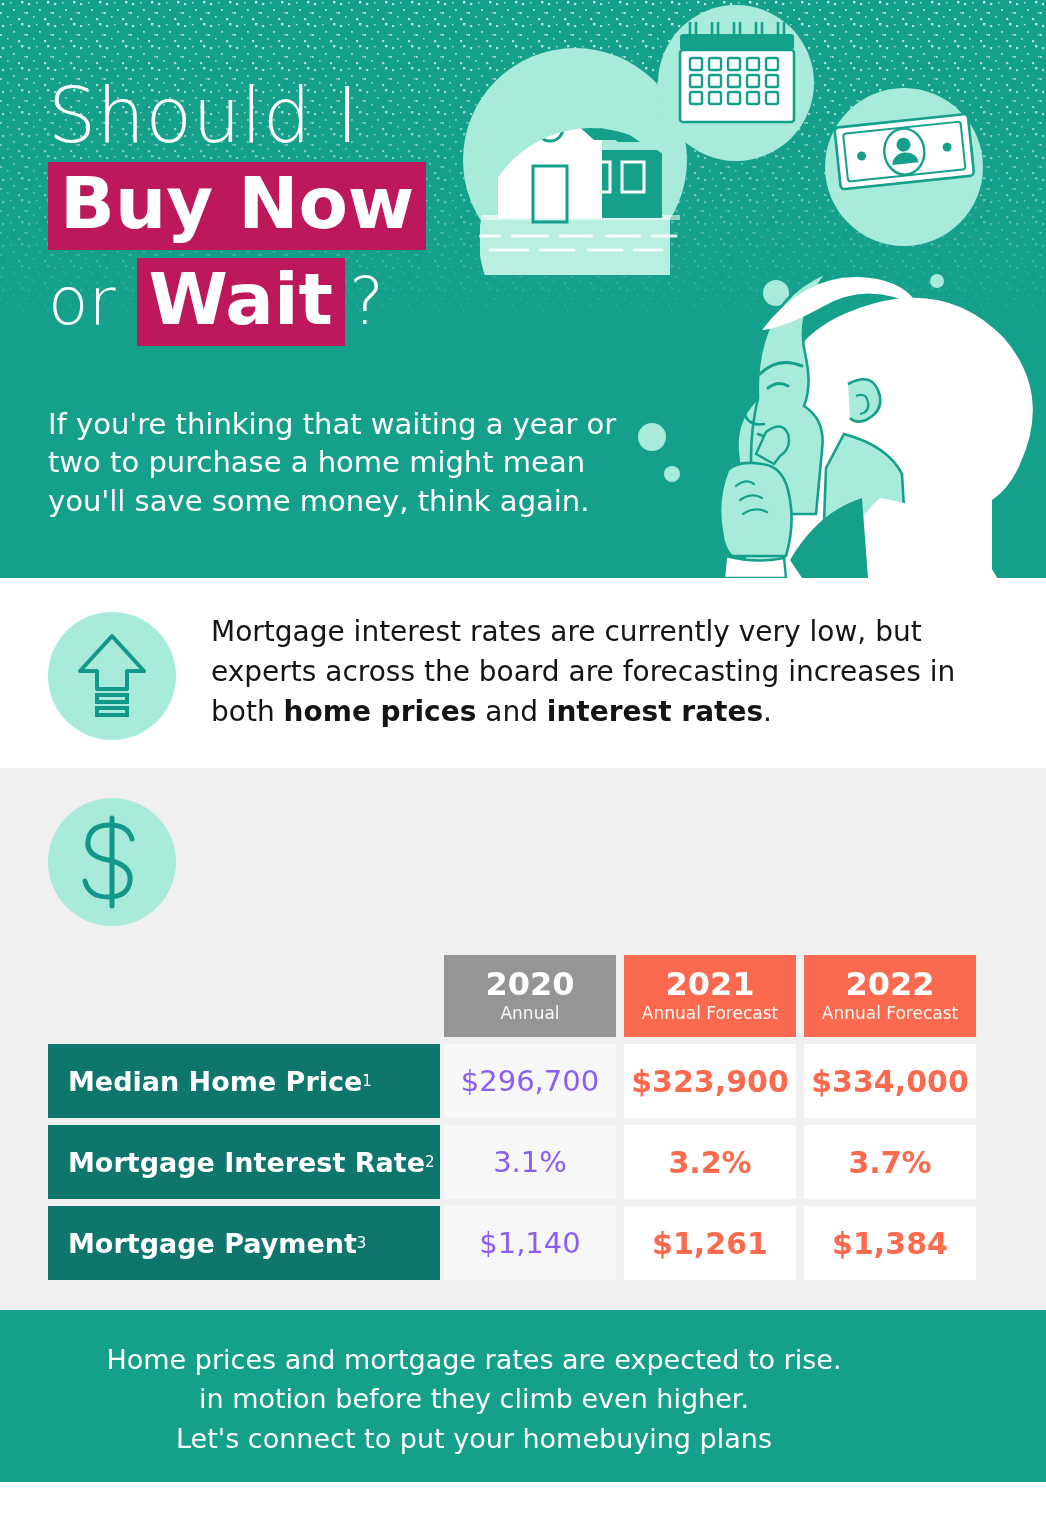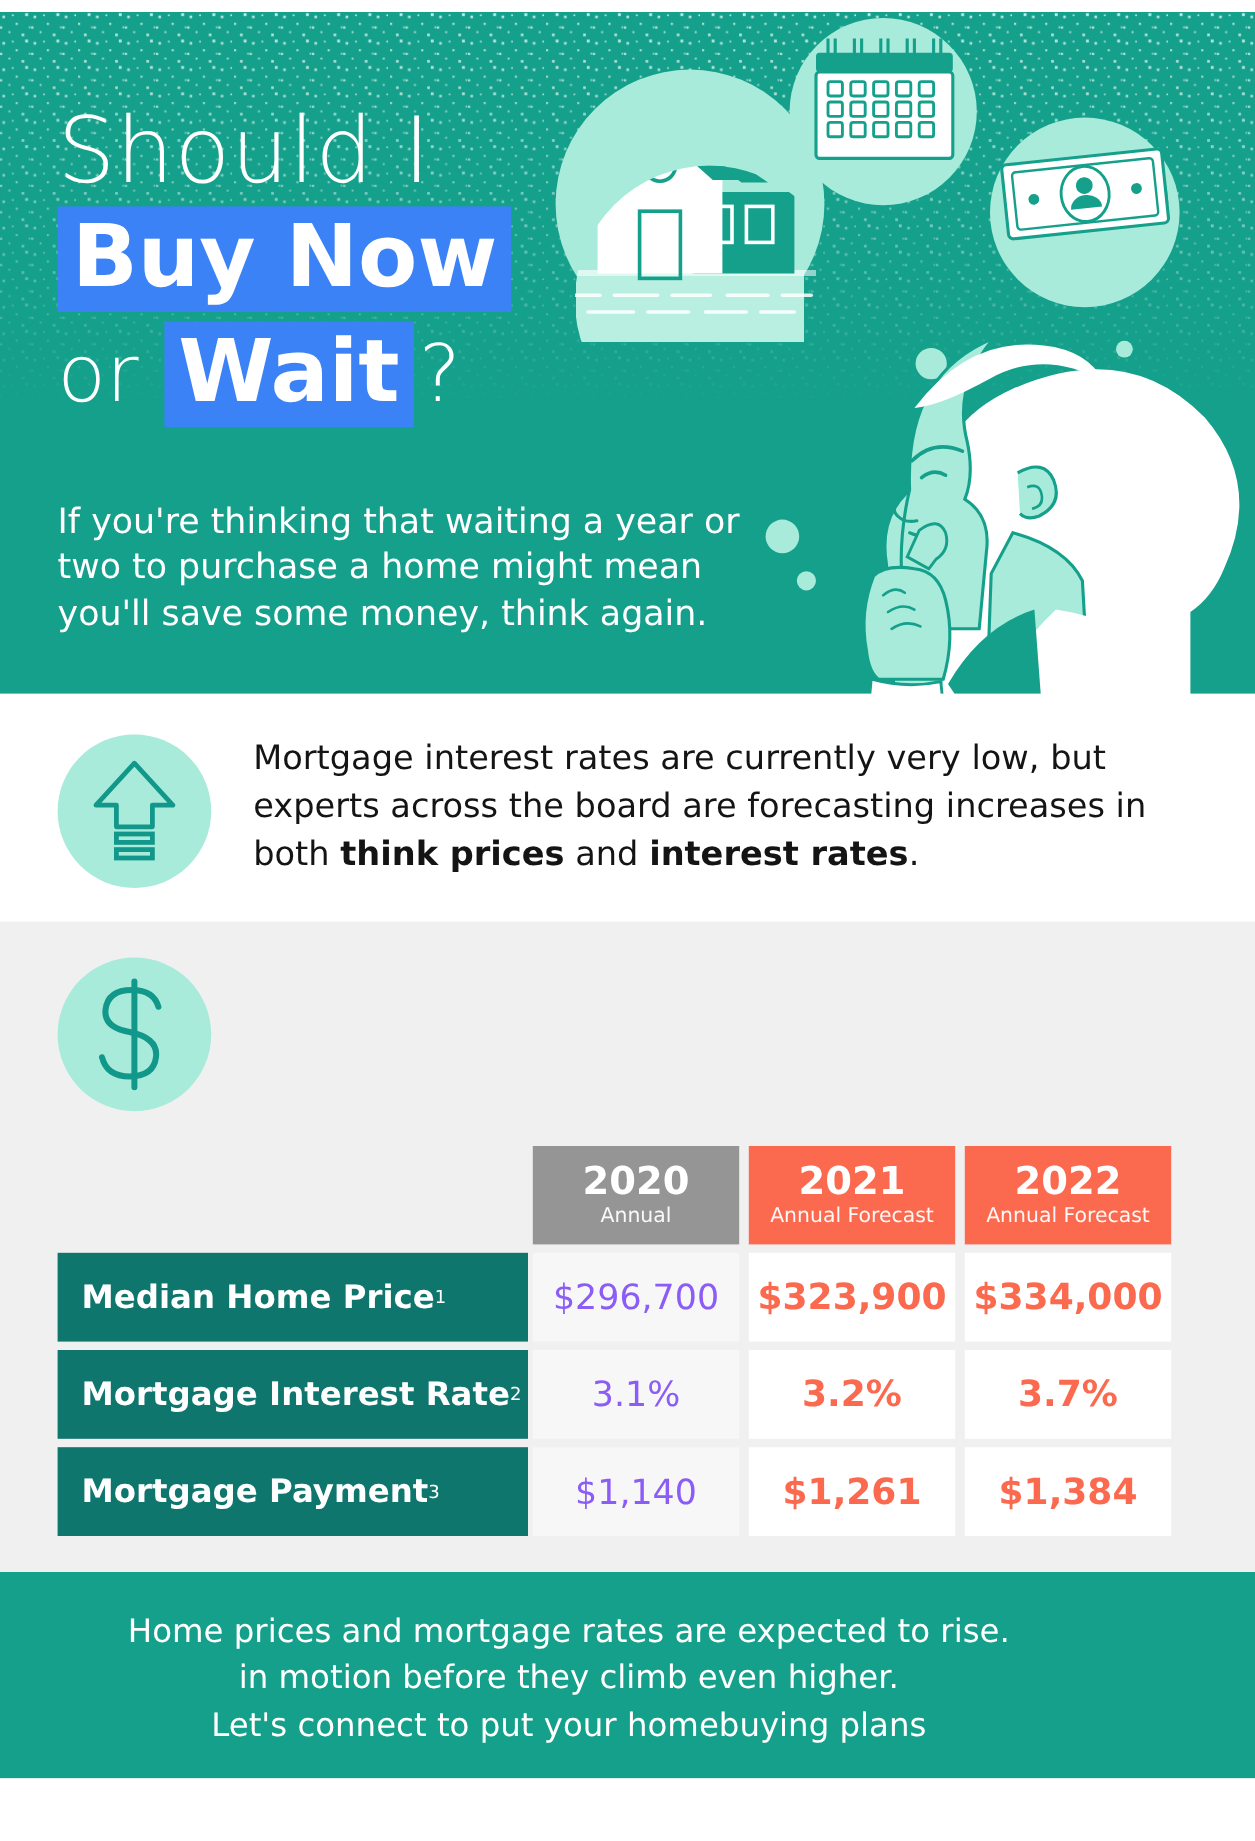--- a/index.html
+++ b/index.html
@@ -14,21 +14,21 @@
     position: relative;
     width: 1046px;
     height: 1534px;
     overflow: hidden;
     background: #ffffff;
   }
 
   
   .hero {
     position: absolute;
-    left: 0; top: 10px;
+    left: 0; top: 0;
     width: 1046px;
     height: 705px;
     background: #15a08c;
     overflow: hidden;
   }
   .hero-speckle {
     position: absolute;
     left: 0; top: 0;
     width: 1046px;
     height: 330px;
@@ -55,21 +55,21 @@
   .t-should {
     font-size: 76px;
     font-weight: 300;
     letter-spacing: 0.5px;
     margin-bottom: 8px;
   }
   .t-buynow {
     margin-bottom: 8px;
   }
   .hl {
-    background: #3b82f6;
+    background: #be185d;
     color: #ffffff;
     font-weight: 700;
     font-size: 72px;
     padding: 5px 12px 11px 12px;
     display: inline-block;
     line-height: 1.0;
   }
   .t-orwait {
     font-size: 66px;
     font-weight: 300;
@@ -445,21 +445,21 @@
   <div class="band-footer"></div>
 
   <div class="point" id="point-rates">
     <div class="point-icon">
       <svg width="76" height="90" viewBox="0 0 76 90">
         <path d="M38 5 L70 40 L53 40 L53 58 L23 58 L23 40 L6 40 Z" fill="none" stroke="#12988a" stroke-width="4" stroke-linejoin="round"></path>
         <rect x="23" y="64" width="30" height="7" fill="none" stroke="#12988a" stroke-width="4"></rect>
         <rect x="23" y="77" width="30" height="7" fill="none" stroke="#12988a" stroke-width="4"></rect>
       </svg>
     </div>
-    <div class="point-text"><span>Mortgage interest rates are currently very low, but experts across the board are forecasting increases in both </span><b>think prices</b><span> and </span><b>interest rates</b><span>.</span></div>
+    <div class="point-text"><span>Mortgage interest rates are currently very low, but experts across the board are forecasting increases in both </span><b>home prices</b><span> and </span><b>interest rates</b><span>.</span></div>
   </div>
 
   <div class="point" id="point-pay">
     <div class="point-icon">
       <svg width="74" height="94" viewBox="0 0 74 94">
         <line x1="37" y1="3" x2="37" y2="91" stroke="#12988a" stroke-width="5" stroke-linecap="round"></line>
         <path d="M57 24 q-4 -14 -22 -14 q-20 0 -22 16 q-2 15 20 19 q24 5 22 21 q-2 16 -22 16 q-19 0 -23 -16" fill="none" stroke="#12988a" stroke-width="5" stroke-linecap="round" stroke-linejoin="round"></path>
       </svg>
     </div>
   </div>

